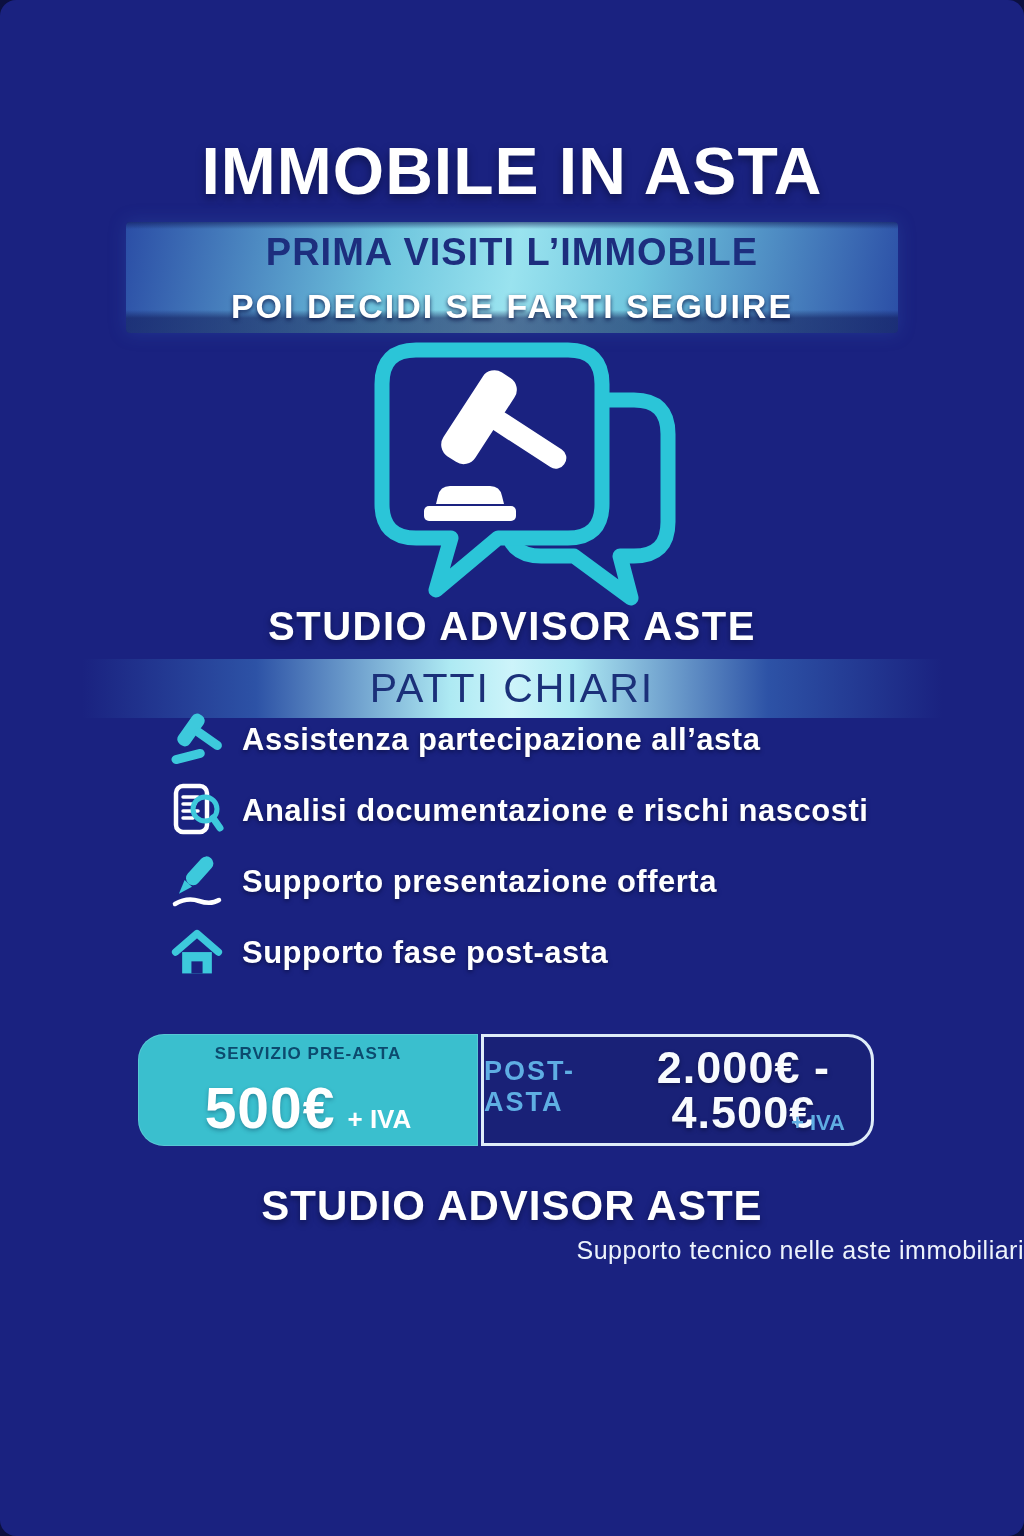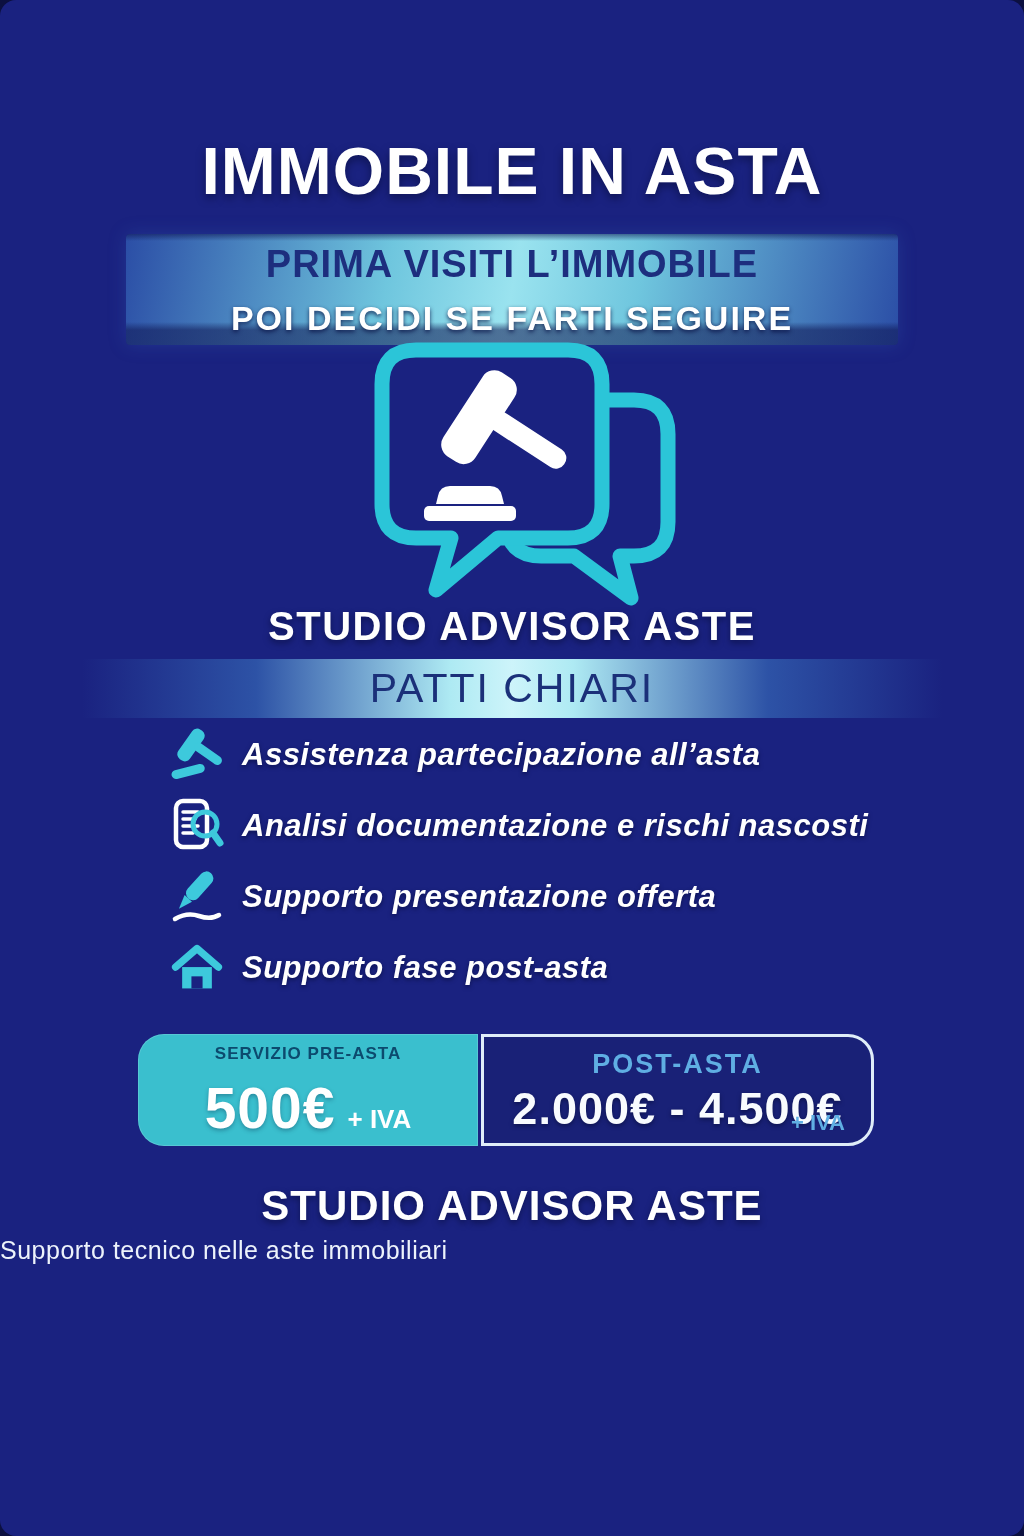--- a/index.html
+++ b/index.html
@@ -9,21 +9,21 @@
     font-family:"Liberation Sans","DejaVu Sans",sans-serif;
     border-radius:16px;
     -webkit-font-smoothing:antialiased;
   }
   .title{
     position:absolute;top:133px;left:0;width:100%;margin:0;
     text-align:center;font-size:66px;font-weight:bold;letter-spacing:1px;
     color:#ffffff;text-shadow:0 4px 8px rgba(4,8,40,.5);
   }
   .hero-banner{
-    position:absolute;top:234px;left:126px;width:772px;height:111px;
+    position:absolute;top:222px;left:126px;width:772px;height:111px;
     display:flex;flex-direction:column;align-items:center;justify-content:center;
     border-radius:4px;
     background:
       linear-gradient(to bottom, rgba(14,20,80,.55) 0px, rgba(14,20,80,0) 7px, rgba(14,20,80,0) 88px, rgba(14,20,80,.55) 96px),
       linear-gradient(100deg, #2B4EA6 0%, #6FC6DE 34%, #9AE3EF 50%, #6FC6DE 66%, #2B4EA6 100%);
     box-shadow:0 0 18px rgba(60,110,190,.25);
   }
   .hero-line1{
     font-size:38px;font-weight:bold;letter-spacing:1px;color:#1D2E7E;line-height:40px;
   }
@@ -39,51 +39,51 @@
   }
   .patti-banner{
     position:absolute;top:659px;left:0;width:100%;height:59px;
     display:flex;align-items:center;justify-content:center;
     background:linear-gradient(to right,
       rgba(26,34,128,0) 8%, rgba(46,85,168,.95) 25%,
       #AEEAF3 44%, #CDF4FA 50%, #AEEAF3 56%,
       rgba(46,85,168,.95) 75%, rgba(26,34,128,0) 92%);
   }
   .patti-label{font-size:41px;font-weight:normal;letter-spacing:2px;color:#1B3079;}
-  .services{position:absolute;top:726px;left:160px;width:760px;margin:0;padding:0;list-style:none;font-style:italic;}
+  .services{position:absolute;top:711px;left:160px;width:760px;margin:0;padding:0;list-style:none;}
   .service{display:flex;align-items:center;height:57px;margin-bottom:14px;}
   .svc-icon{width:74px;height:57px;flex:none;display:flex;align-items:center;justify-content:center;}
   .svc-label{
     margin-left:8px;font-size:31px;font-weight:bold;letter-spacing:.5px;color:#ffffff;
     text-shadow:0 2px 4px rgba(4,8,40,.55);white-space:nowrap;
   }
   .pricing{position:absolute;top:1034px;left:138px;width:736px;height:112px;display:flex;}
   .pre-box{
     width:340px;flex:none;background:#3ABFCE;border-radius:26px 0 0 26px;
     display:flex;flex-direction:column;align-items:center;justify-content:center;
     box-shadow:inset 0 0 0 1px rgba(255,255,255,.15);
   }
   .pre-title{font-size:17px;font-weight:bold;letter-spacing:1px;color:#0c4a6e;}
   .pre-row{display:flex;align-items:baseline;margin-top:16px;}
   .pre-price{font-size:57px;font-weight:bold;letter-spacing:1px;color:#ffffff;line-height:1;text-shadow:0 2px 4px rgba(10,40,70,.35);}
   .pre-vat{font-size:26px;font-weight:bold;color:#ffffff;margin-left:12px;}
   .post-box{
     flex:1;margin-left:3px;background:#192177;border:3px solid #DFEDF9;border-radius:0 26px 26px 0;
-    position:relative;display:flex;flex-direction:column;align-items:center;justify-content:center;
+    position:relative;display:flex;flex-direction:row;align-items:center;justify-content:center;
   }
   .post-title{font-size:27px;font-weight:bold;letter-spacing:2px;color:#5FAEE3;margin-bottom:6px;}
   .post-price{font-size:45px;font-weight:bold;letter-spacing:1px;color:#F8FBFE;line-height:1;text-shadow:0 2px 4px rgba(4,8,40,.5);text-align:center;}
   .post-vat{position:absolute;right:26px;bottom:7px;font-size:22px;font-weight:bold;color:#5FAEE3;}
   .footer-brand{
     position:absolute;top:1182px;left:0;width:100%;text-align:center;
     font-size:42px;font-weight:bold;letter-spacing:1px;color:#ffffff;
     text-shadow:0 3px 6px rgba(4,8,40,.5);
   }
   .footer-tagline{
-    position:absolute;top:1236px;left:0;width:100%;text-align:left;
+    position:absolute;top:1236px;left:0;width:100%;text-align:right;
     font-size:25px;font-weight:normal;letter-spacing:.5px;color:#EDF3FB;
   }
 </style>
 </head>
 <body>
 
 <div class="canvas">
 
   <h1 class="title">IMMOBILE IN ASTA</h1>
 

